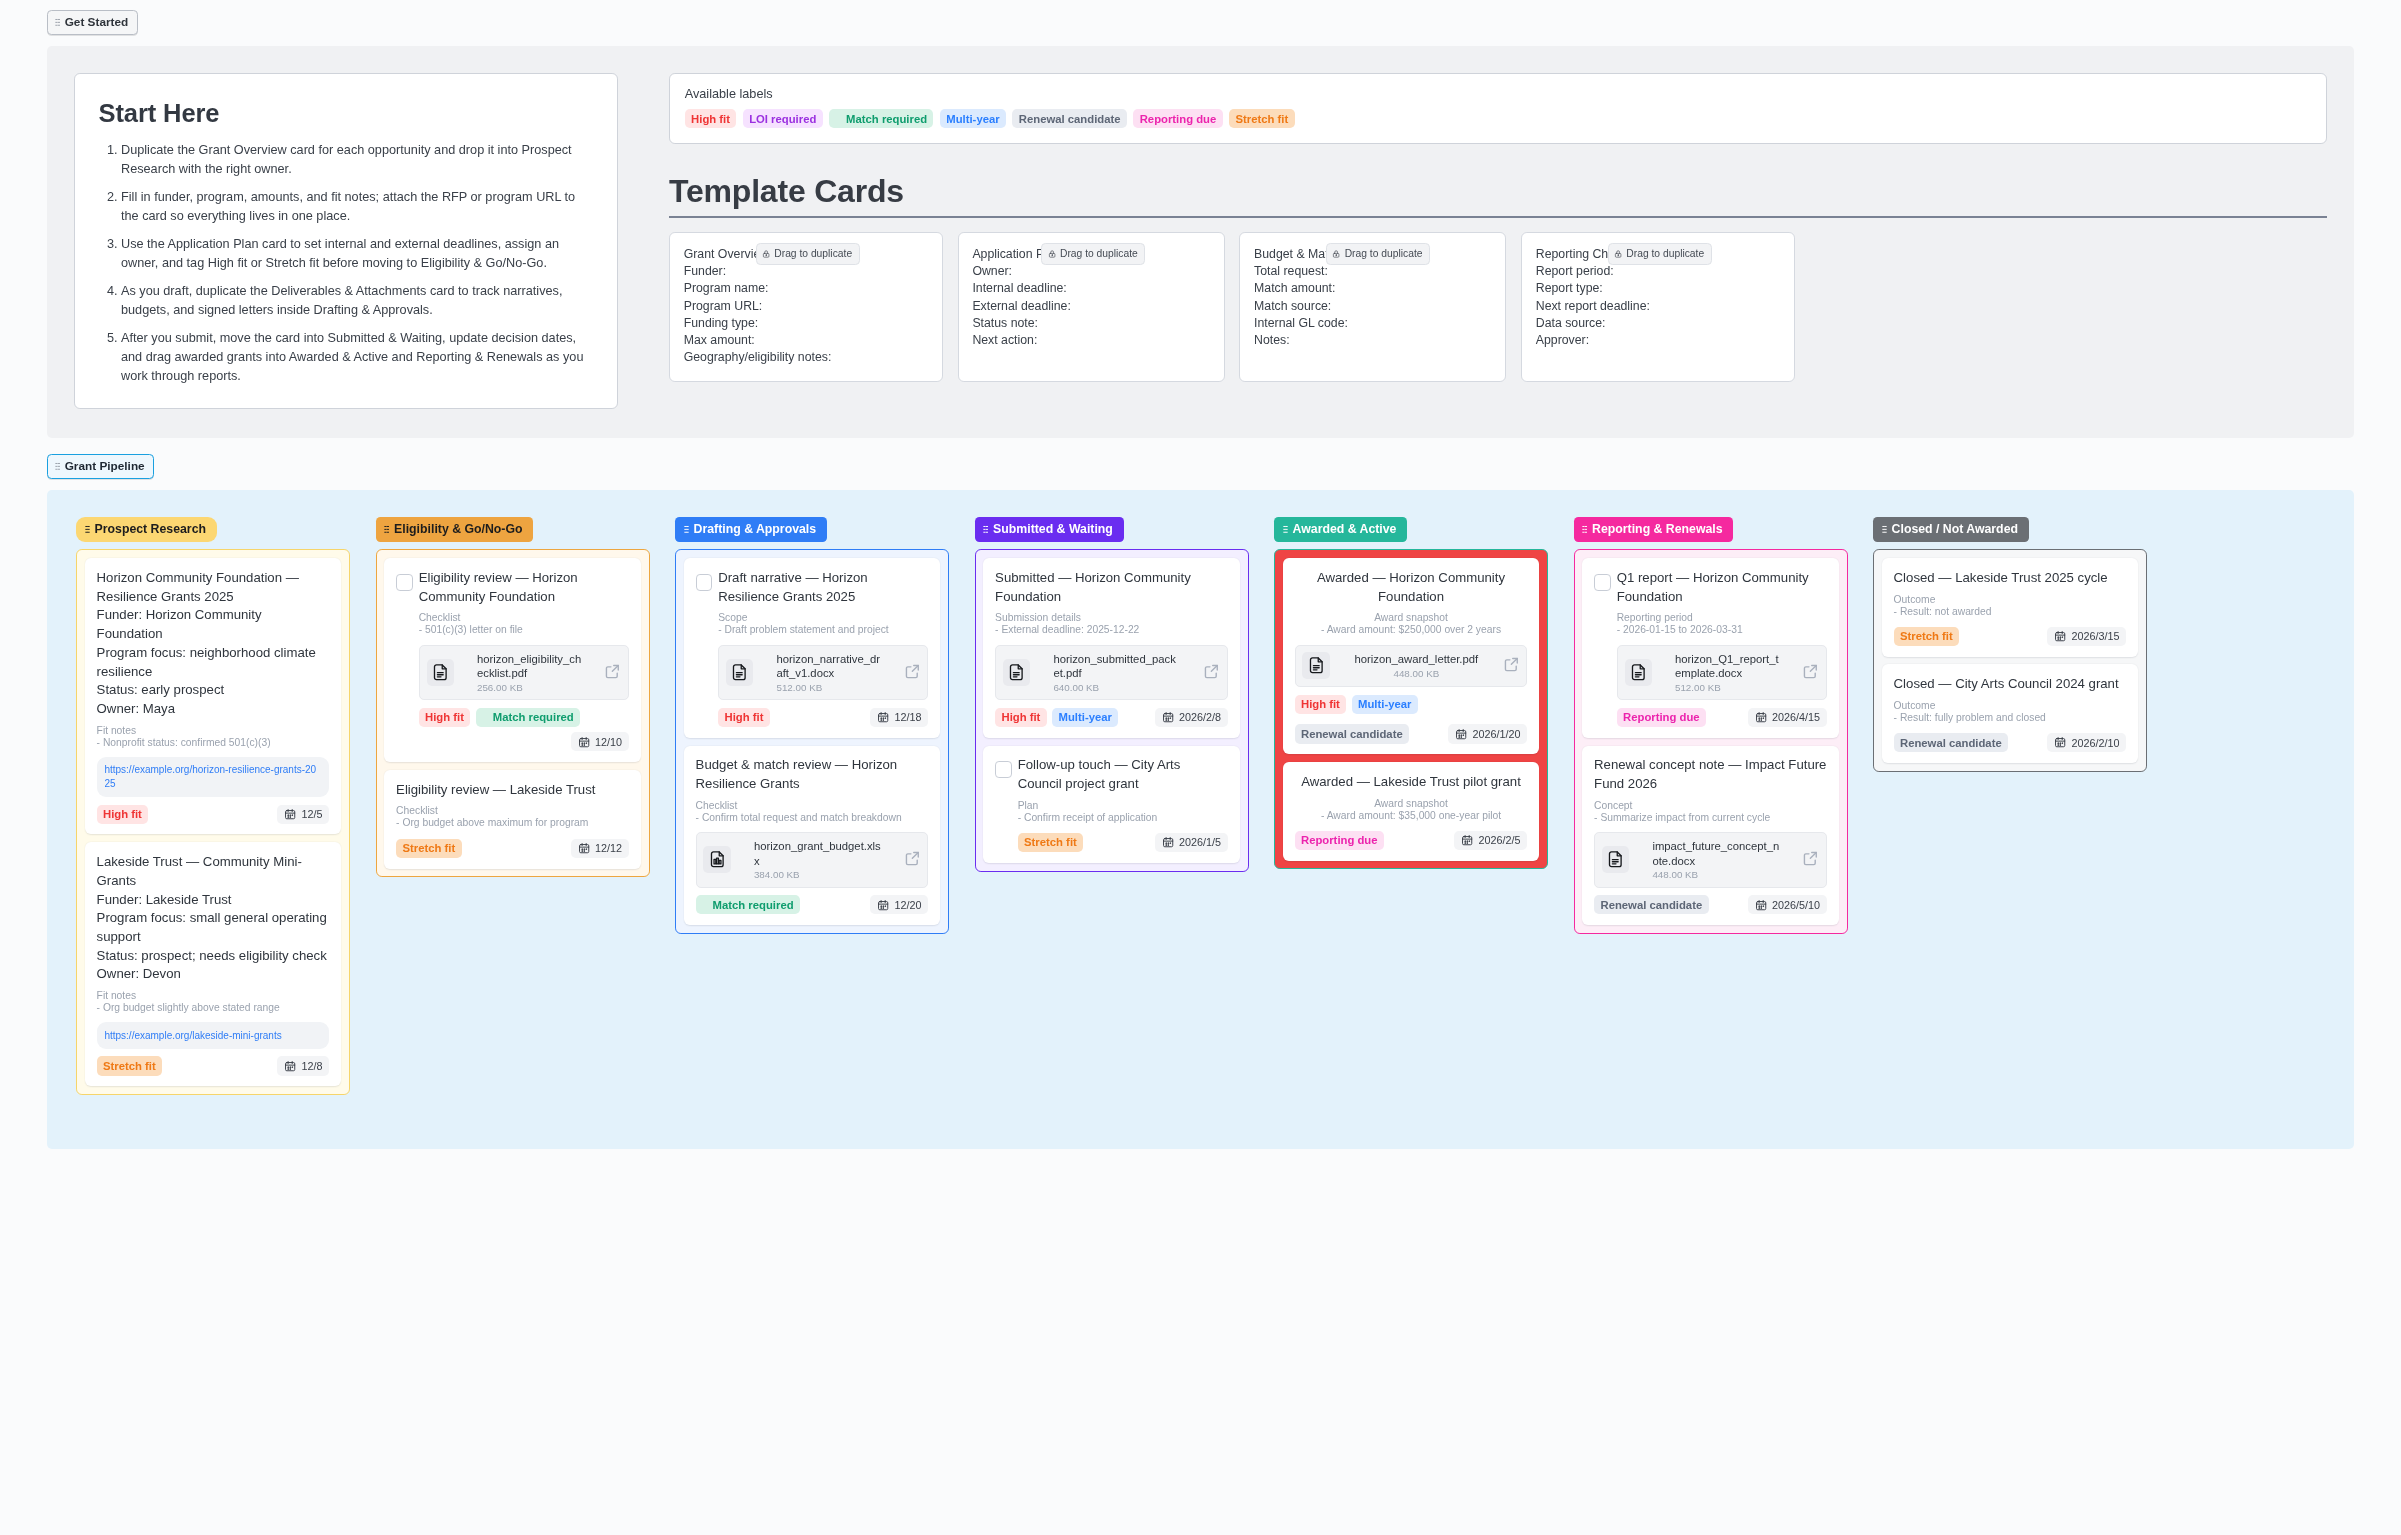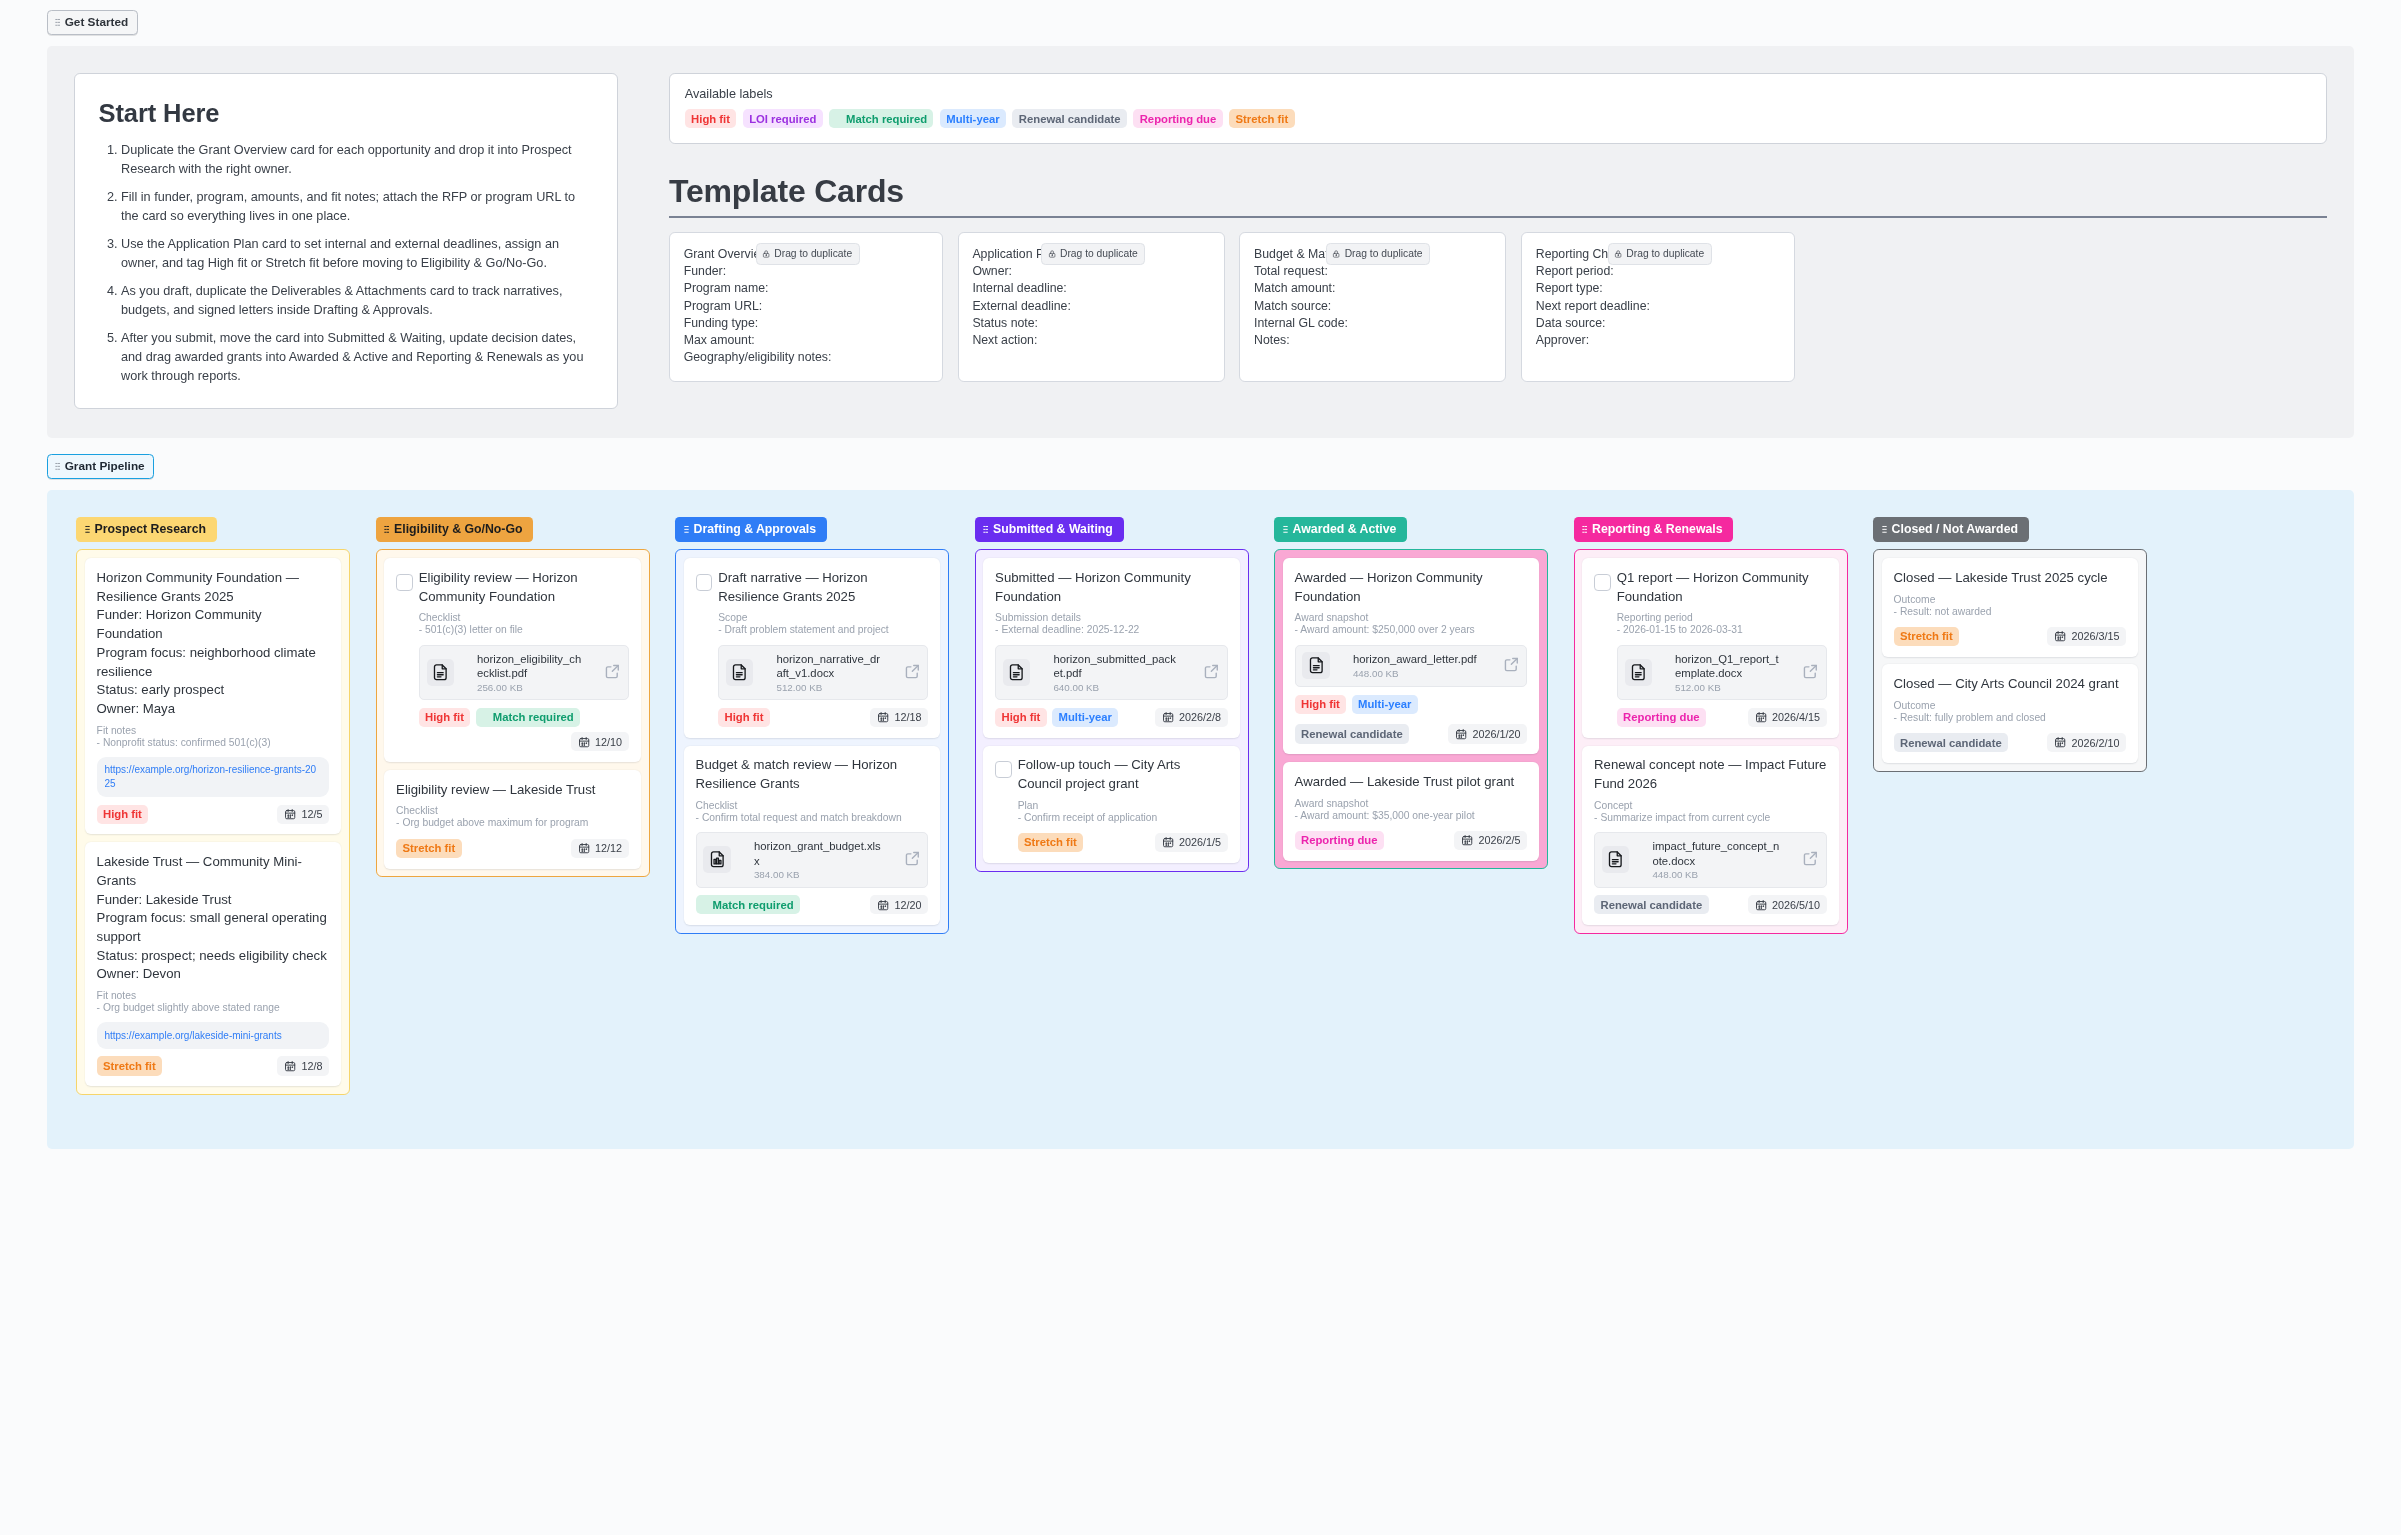--- a/index.html
+++ b/index.html
@@ -406,21 +406,21 @@
 </div>
 
 <div id="pipeline-tab-wrap">
   <span class="section-tab pipeline">
     <span class="grip"></span>
     <span>Grant Pipeline</span>
   </span>
 </div>
 
 <div class="board" id="board">
-    <div class="column"><div class="col-head" style="background: rgb(252, 215, 114); color: rgb(29, 29, 29);">
+    <div class="column"><div class="col-head" style="background: rgb(252, 215, 114); color: rgb(29, 29, 29); border-radius: 9px;">
         <span class="grip dark"></span>
         <span>Prospect Research</span>
       </div><div class="col-body" style="background: rgb(255, 251, 234); border-color: rgb(246, 213, 106);">
         <div class="card">
           <div class="card-main">
             <div class="card-title">Horizon Community Foundation — Resilience Grants 2025
 Funder: Horizon Community Foundation
 Program focus: neighborhood climate resilience
 Status: early prospect
 Owner: Maya</div>
@@ -710,21 +710,21 @@
                 </span>
                 <span>2026/1/5</span>
               </span>
             </div>
           </div>
         </div>
       </div></div>
     <div class="column"><div class="col-head" style="background: rgb(37, 183, 155); color: rgb(255, 255, 255);">
         <span class="grip light"></span>
         <span>Awarded &amp; Active</span>
-      </div><div class="col-body" style="background: #f9a8d4; border-color: rgb(37, 183, 155);">
+      </div><div class="col-body" style="background: #ef4444; border-color: rgb(37, 183, 155); text-align: center;">
         <div class="card">
           <div class="card-main">
             <div class="card-title">Awarded — Horizon Community Foundation</div>
             <div class="card-sec-label">Award snapshot</div>
             <div class="card-sec-item">- Award amount: $250,000 over 2 years</div>
             <div class="attach">
               <div class="attach-ico">
                 <svg width="18.6" height="18.6" viewBox="0 0 24 24" fill="none" stroke="#16181c" stroke-width="1.7" stroke-linecap="round" stroke-linejoin="round">
                   <path d="M14.5 2.5H7a2.5 2.5 0 0 0-2.5 2.5v14A2.5 2.5 0 0 0 7 21.5h10a2.5 2.5 0 0 0 2.5-2.5V7.5z"></path>
                   <path d="M14.5 2.5v5h5"></path>

